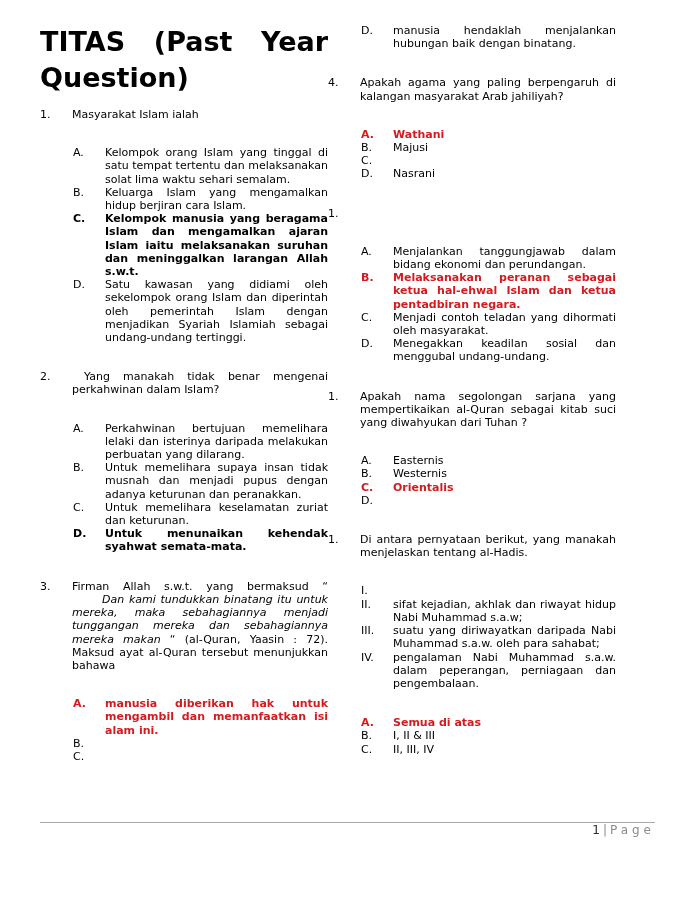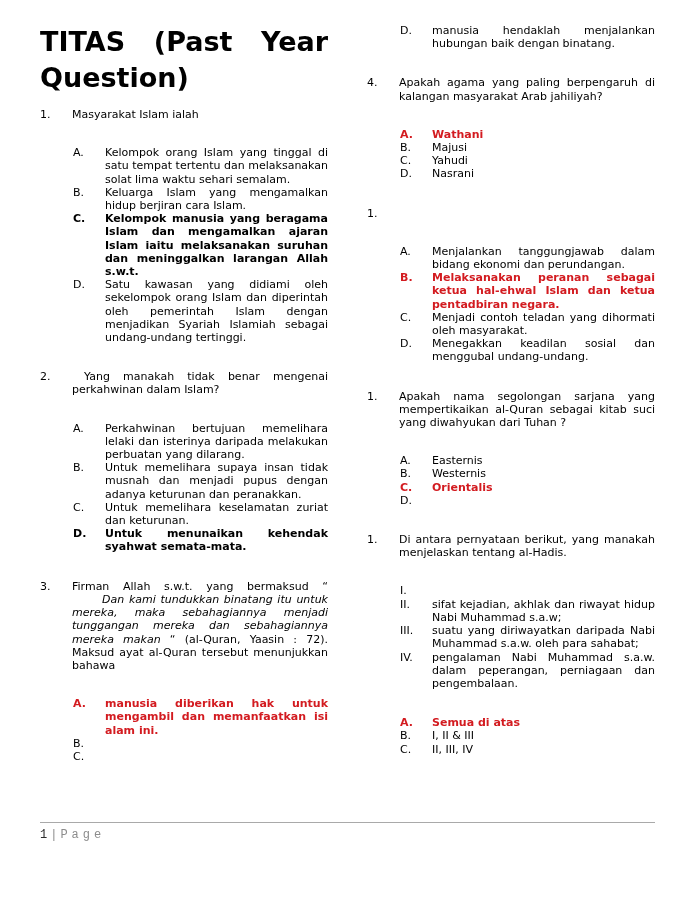--- a/index.html
+++ b/index.html
@@ -7,21 +7,21 @@
     width: 695px; height: 900px;
     background: #ffffff;
     font-family: "DejaVu Sans", sans-serif;
     font-size: 11px;
     line-height: 13.2px;
     color: #000;
     position: relative;
     overflow: hidden;
   }
   .page { padding: 24px 40px 0 40px; }
-  .columns { display: flex; gap: 39px; }
+  .columns { display: flex; }
   .column { flex: 0 0 288px; width: 288px; }
 
   .block-title {
     font-size: 27px;
     line-height: 36px;
     font-weight: bold;
     margin: 0 0 12px 0;
   }
   .title-line { }
   .justify-full { text-align: justify; text-align-last: justify; }
@@ -40,24 +40,23 @@
   .style-normal { }
   .style-bold { font-weight: bold; }
   .style-red { font-weight: bold; color: var(--accent-red, #d31b20); }
 
   .column > :last-child { margin-bottom: 0; }
 
   .page-footer {
     position: absolute;
     left: 40px; right: 40px; top: 822px;
     border-top: 1px solid var(--rule-gray, #a9a9a9);
-    padding-top: 5px;
+    text-align: right;
     font-size: 12px;
     line-height: 14px;
-    font-family: Liberation Mono, monospace;
   }
   .footer-num { color: #2b2b2b; }
   .footer-sep { color: var(--footer-gray, #8c8c8c); margin: 0 3px; }
   .footer-label { color: var(--footer-gray, #8c8c8c); letter-spacing: 4px; }
 </style>
 </head>
 <body>
 
 <div class="page">
   <div class="columns" id="columns">
@@ -142,21 +141,20 @@
           <div class="option-row style-red">
             <span class="opt-letter">A.</span>
             <span class="opt-body">Wathani</span>
           </div>
           <div class="option-row style-normal">
             <span class="opt-letter">B.</span>
             <span class="opt-body">Majusi</span>
           </div>
           <div class="option-row style-normal">
             <span class="opt-letter">C.</span>
-            <span class="opt-body">Yahudi</span>
           </div>
           <div class="option-row style-normal">
             <span class="opt-letter">D.</span>
             <span class="opt-body">Nasrani</span>
           </div>
         </div>
         <div class="block-question">
           <span class="q-num">1.</span>
         </div>
         <div class="block-options">

